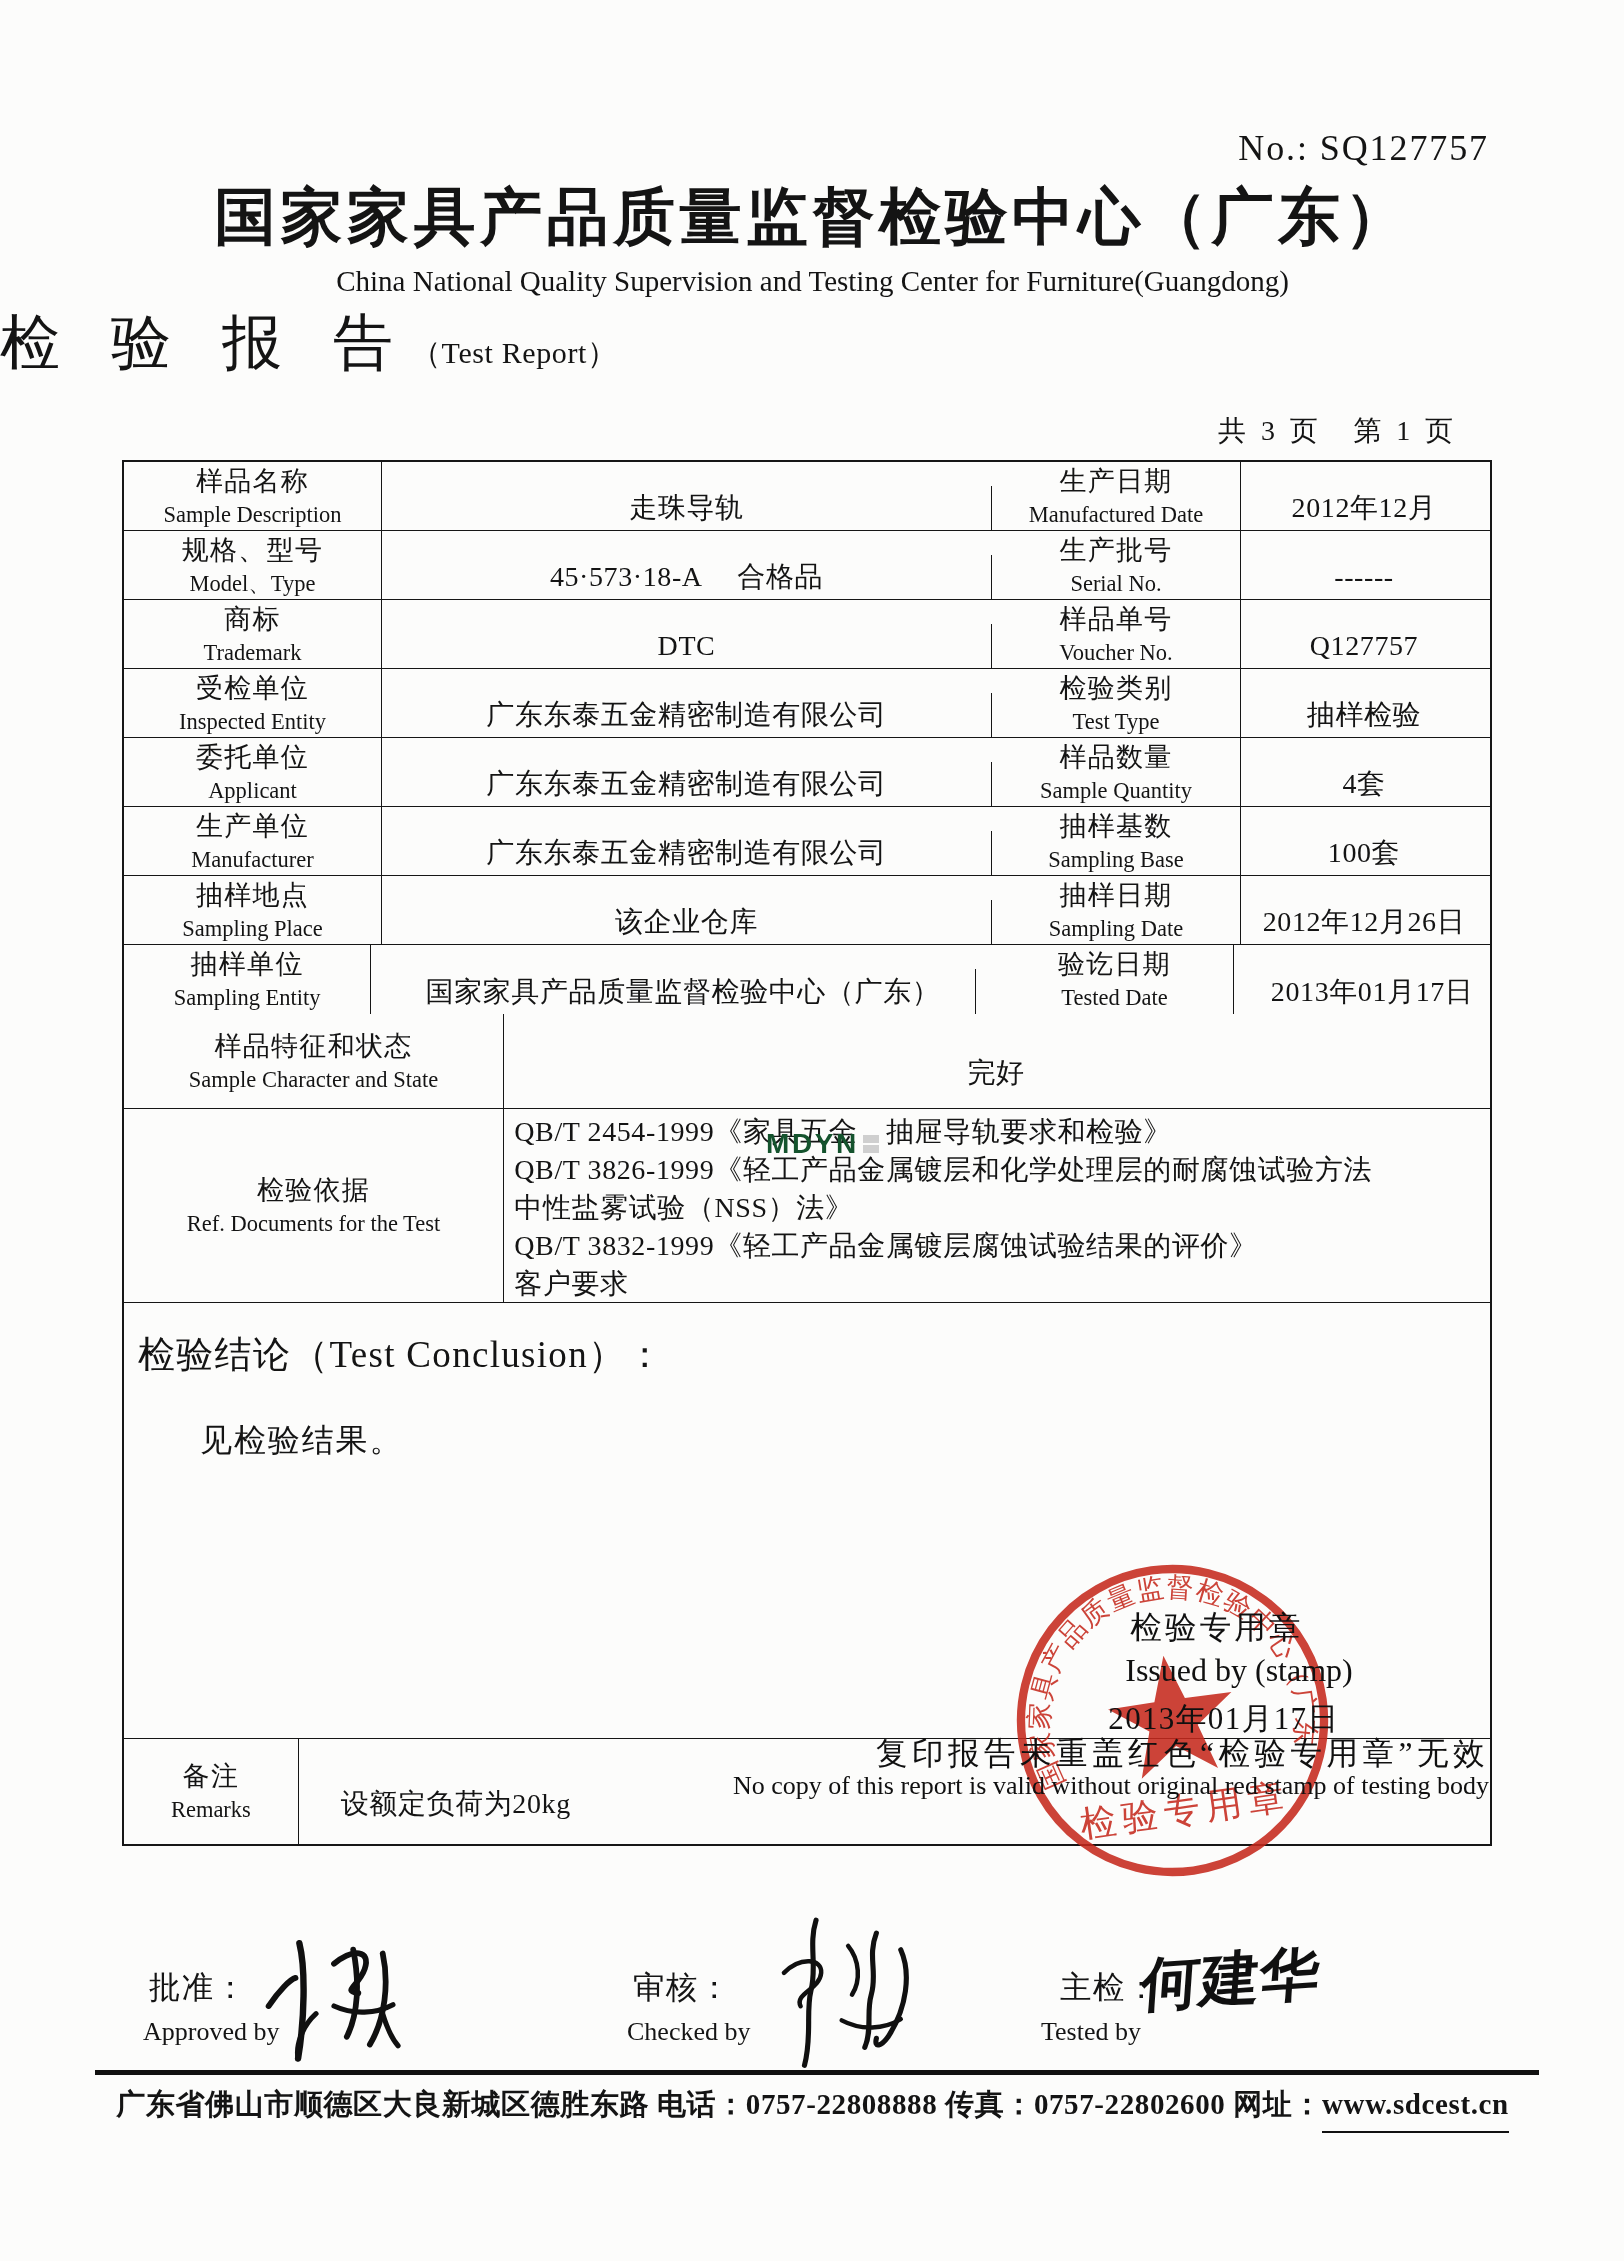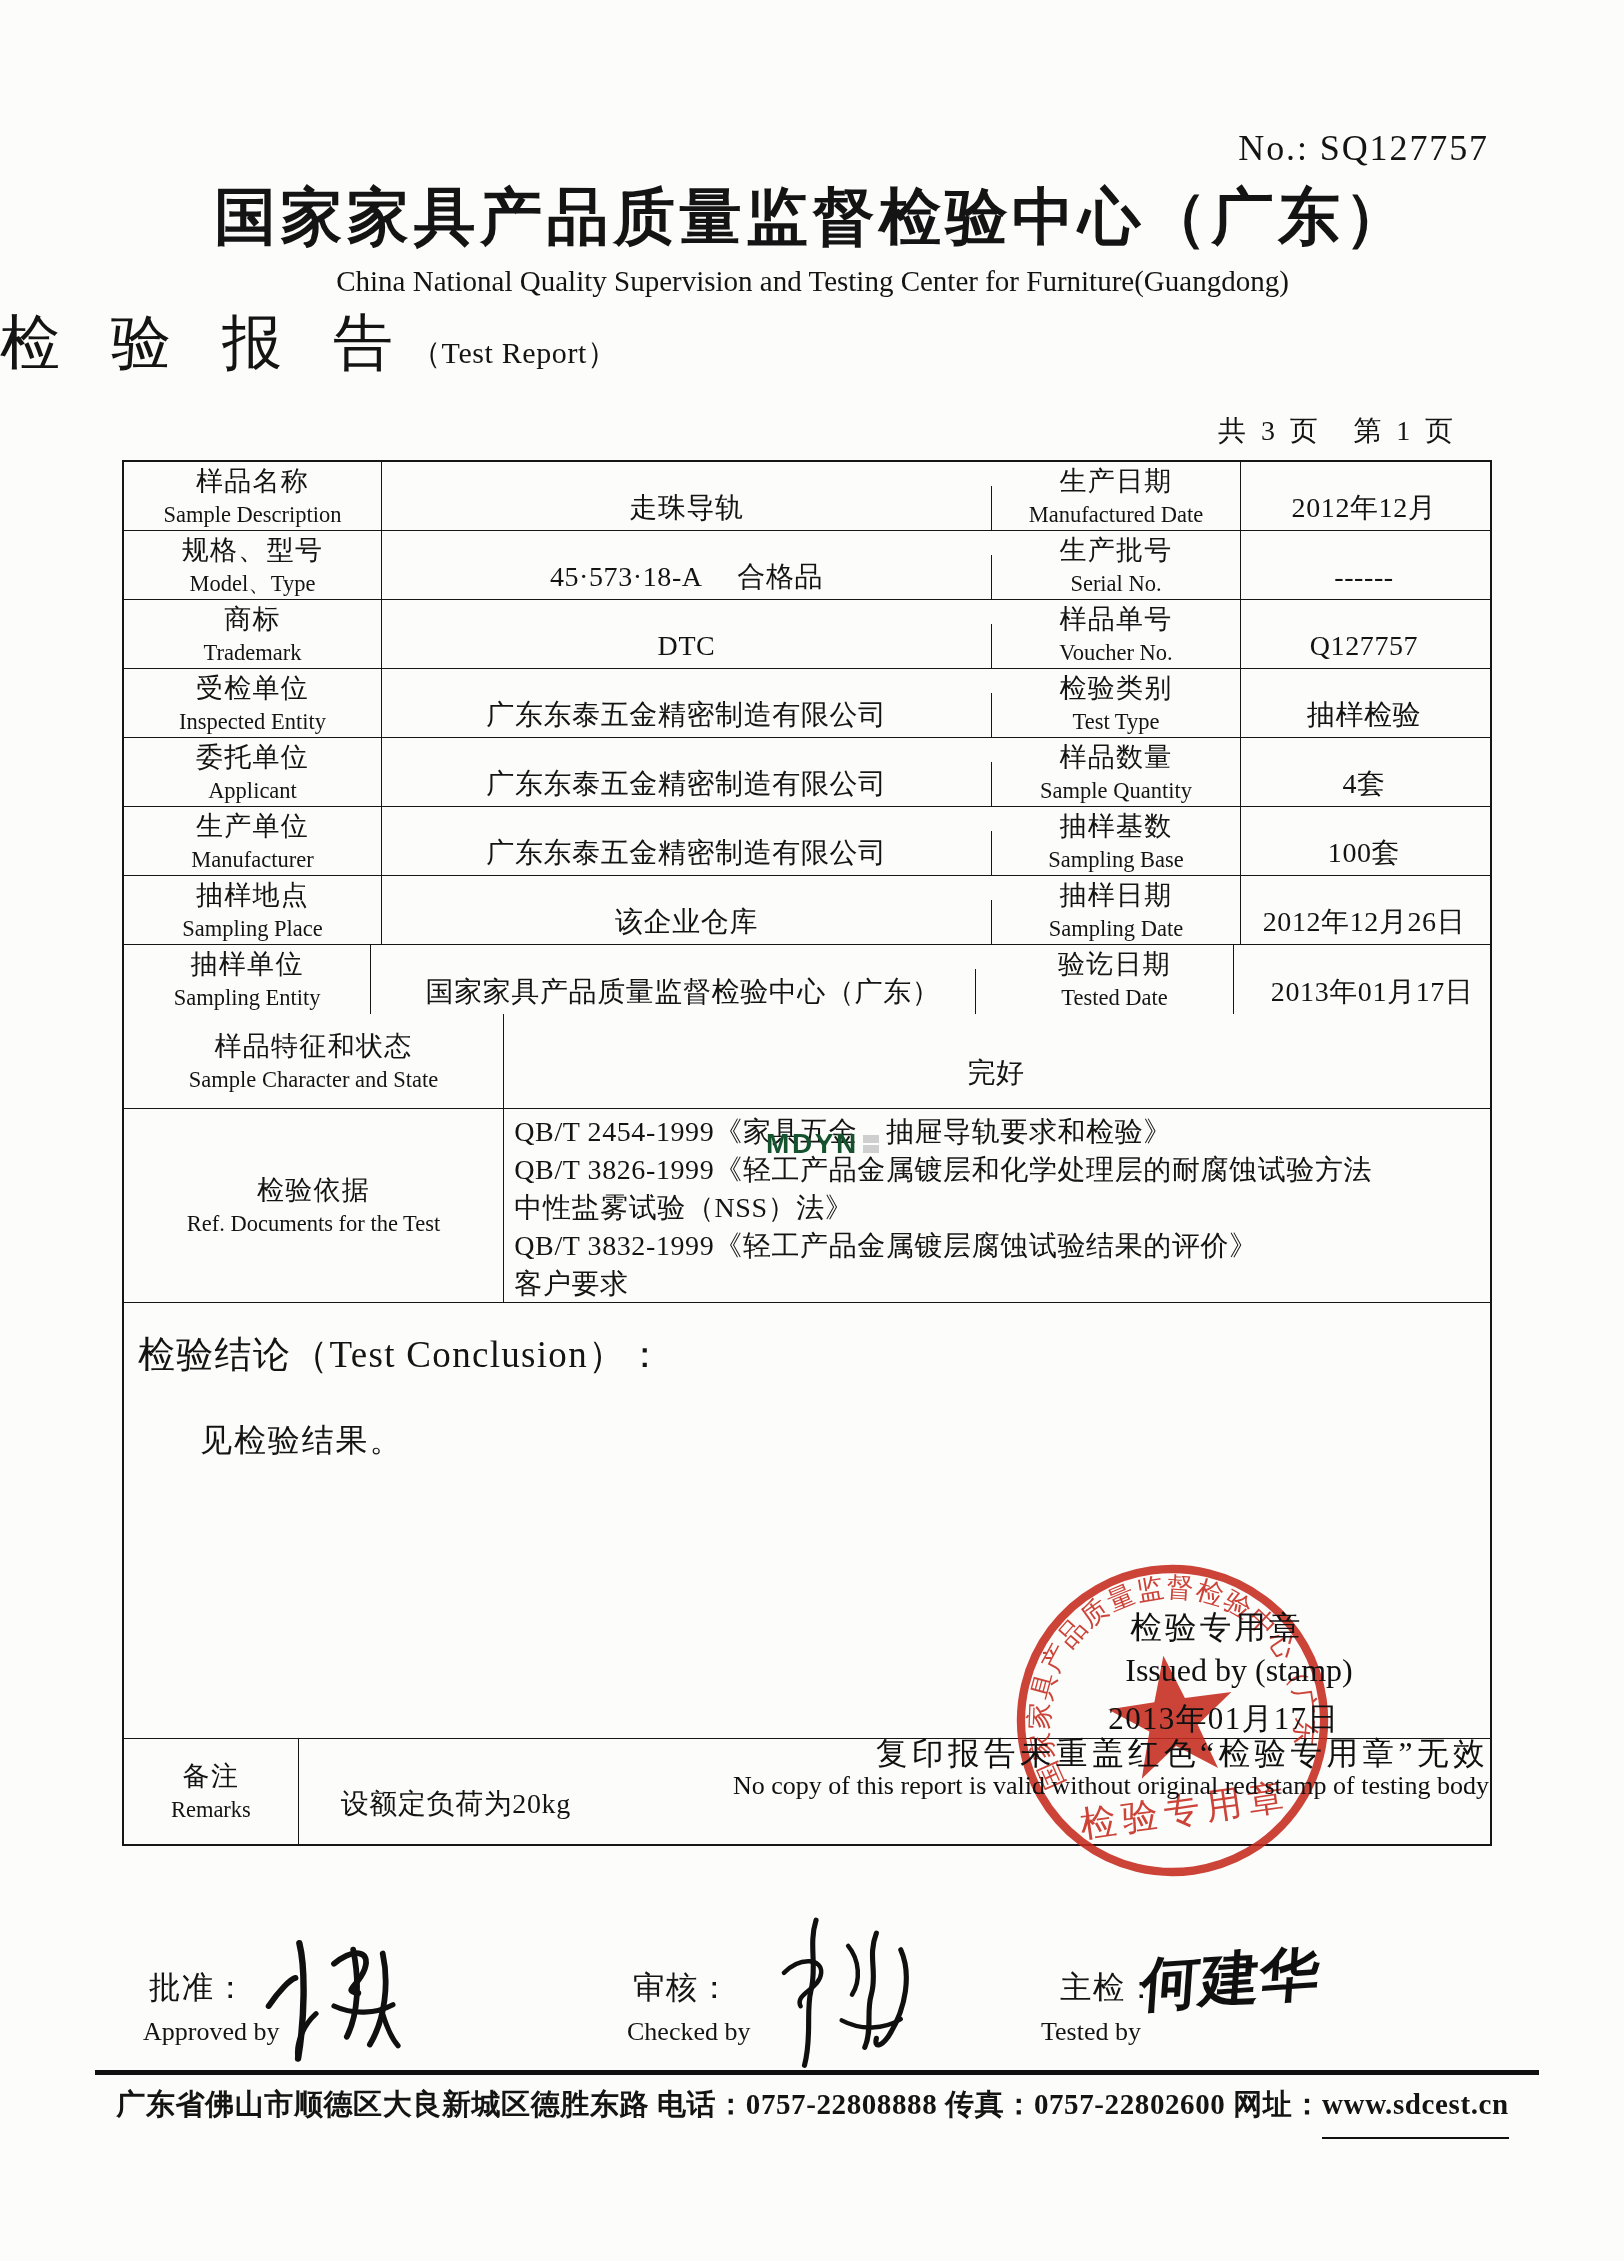--- a/index.html
+++ b/index.html
@@ -86,21 +86,21 @@
   
   .sig-label { position:absolute; font-size:31.5px; letter-spacing:1.3px; z-index:2;}
   .sig-en { position:absolute; font-size:26px; z-index:2;}
   .sig-svg { position:absolute; z-index:3; }
   
   .footer-rule { position:absolute; left:95px; top:2070px; width:1444px; height:4.5px; background:#111; }
   .footer-text {
     position:absolute; left:0; top:2085px; width:100%;
     text-align:center; font-size:29px; font-weight:bold; letter-spacing:0.6px;
   }
-  .footer-text .web { border-bottom:2.6px solid #111; padding-bottom:17px; }
+  .footer-text .web { border-bottom:2.6px solid #111; padding-bottom:11px; }
 </style>
 </head>
 <body>
 
 <div class="page">
 
   <div class="no-line">No.: SQ127757</div>
   <div class="title-cn">国家家具产品质量监督检验中心（广东）</div>
   <div class="title-en">China National Quality Supervision and Testing Center for Furniture(Guangdong)</div>
   <div class="report-line"><span class="report-cn">检 验 报 告</span><span class="report-en">（Test Report）</span></div>

